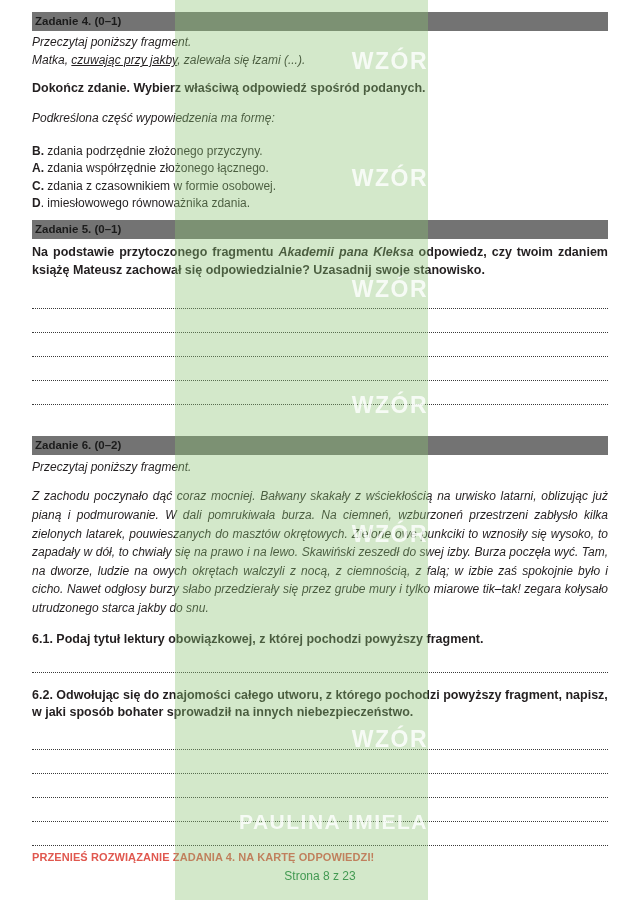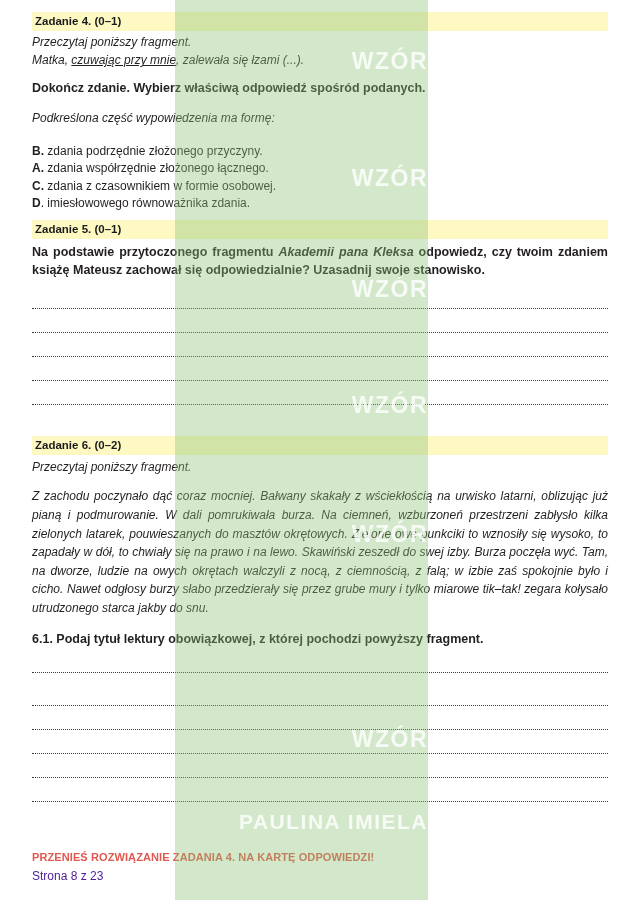--- a/index.html
+++ b/index.html
@@ -49,21 +49,21 @@
     z-index: 1;
   }
   .content {
     position: absolute;
     left: 32px;
     right: 28px;
     width: 576px;
   }
 
   .task-band {
-    background: #fef9c3;
+    background: #737373;
     font-size: 11.5px;
     font-weight: bold;
     color: #1b1b1b;
     padding: 3px 2px 3px 3px;
     line-height: 1.15;
   }
 
   .plain {
     font-size: 12px;
     line-height: 1.35;
@@ -109,33 +109,33 @@
   .dotrow .dots { position: absolute; bottom: 4px; left: 0; }
 
   .footer-red {
     font-size: 11px;
     font-weight: bold;
     color: #e0584f;
     letter-spacing: 0.1px;
   }
   .page-num {
     font-size: 12px;
-    text-align: left;
-    color: #4c1d95;
+    text-align: center;
+    color: #15803d;
   }
 </style>
 </head>
 <body>
 
 <div id="page">
 
   <div class="content" style="top:12px;">
     <div class="task-band">Zadanie 4. (0–1)</div>
     <div class="plain" style="margin-top:3px;">Przeczytaj poniższy fragment.</div>
-    <div class="italic-line" style="margin-top:2px;"><span>Matka, </span><span class="uline">czuwając przy mnie</span><span>, zalewała się łzami (...).</span></div>
+    <div class="italic-line" style="margin-top:2px;"><span>Matka, </span><span class="uline">czuwając przy jakby</span><span>, zalewała się łzami (...).</span></div>
     <div class="bold-instr" style="margin-top:11px;">Dokończ zdanie. Wybierz właściwą odpowiedź spośród podanych.</div>
     <div class="plain" style="margin-top:14px;">Podkreślona część wypowiedzenia ma formę:</div>
     <div class="choices" style="margin-top:16px;">
       <div><span class="ltr">B.</span> <span>zdania podrzędnie złożonego przyczyny.</span></div>
       <div><span class="ltr">A.</span> <span>zdania współrzędnie złożonego  łącznego.</span></div>
       <div><span class="ltr">C.</span> <span>zdania z czasownikiem w formie osobowej.</span></div>
       <div><span class="ltr">D</span><span>. imiesłowowego równoważnika zdania.</span></div>
     </div>
   </div>
 
@@ -166,20 +166,21 @@
     <div class="plain" style="margin-top:4px;">Przeczytaj poniższy fragment.</div>
     <div class="frag" style="margin-top:12px;">Z zachodu poczynało dąć coraz mocniej. Bałwany skakały z wściekłością na urwisko latarni, oblizując już pianą i podmurowanie. W dali pomrukiwała burza. Na ciemneń, wzburzoneń przestrzeni zabłysło kilka zielonych latarek, pouwieszanych do masztów okrętowych. Zielone owe punkciki to wznosiły się wysoko, to zapadały w dół, to chwiały się na prawo i na lewo. Skawiński zeszedł do swej izby. Burza poczęła wyć. Tam, na dworze, ludzie na owych okrętach walczyli z nocą, z ciemnością, z falą; w izbie zaś spokojnie było i cicho. Nawet odgłosy burzy słabo przedzierały się przez grube mury i tylko miarowe tik–tak! zegara kołysało utrudzonego starca jakby do snu.</div>
 
     <div class="bold-instr" style="margin-top:13px;"><span>6.1.</span> <span>Podaj tytuł lektury obowiązkowej, z której pochodzi powyższy fragment.</span></div>
     <div style="margin-top:6px;">
       <div class="dotrow">
           <div class="dots"></div>
         </div>
     </div>
 
+    <div class="bold-instr" style="margin-top:10px;"><span>6.2.</span> <span>Odwołując się do znajomości całego utworu, z którego pochodzi powyższy fragment, napisz, w jaki sposób bohater sprowadził na innych niebezpieczeństwo.</span></div>
     <div style="margin-top:9px;">
       <div class="dotrow">
           <div class="dots"></div>
         </div>
       <div class="dotrow">
           <div class="dots"></div>
         </div>
       <div class="dotrow">
           <div class="dots"></div>
         </div>

